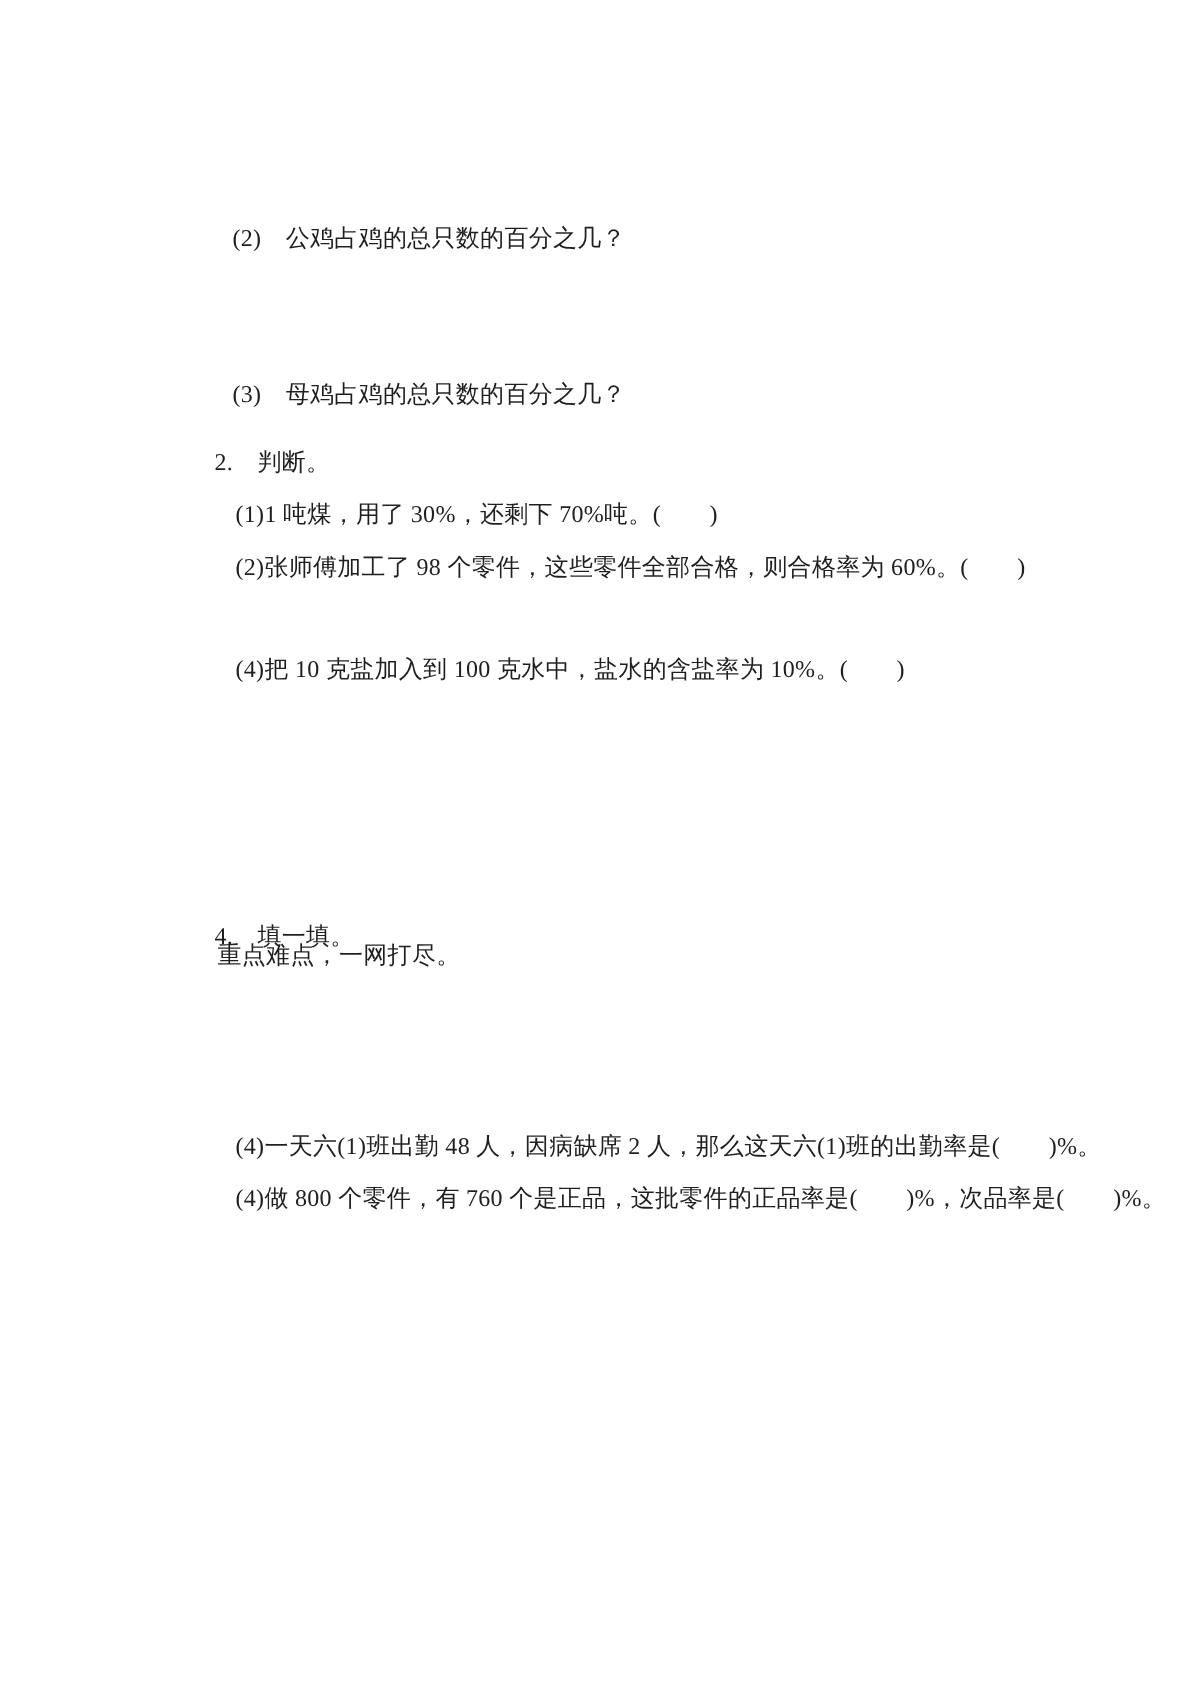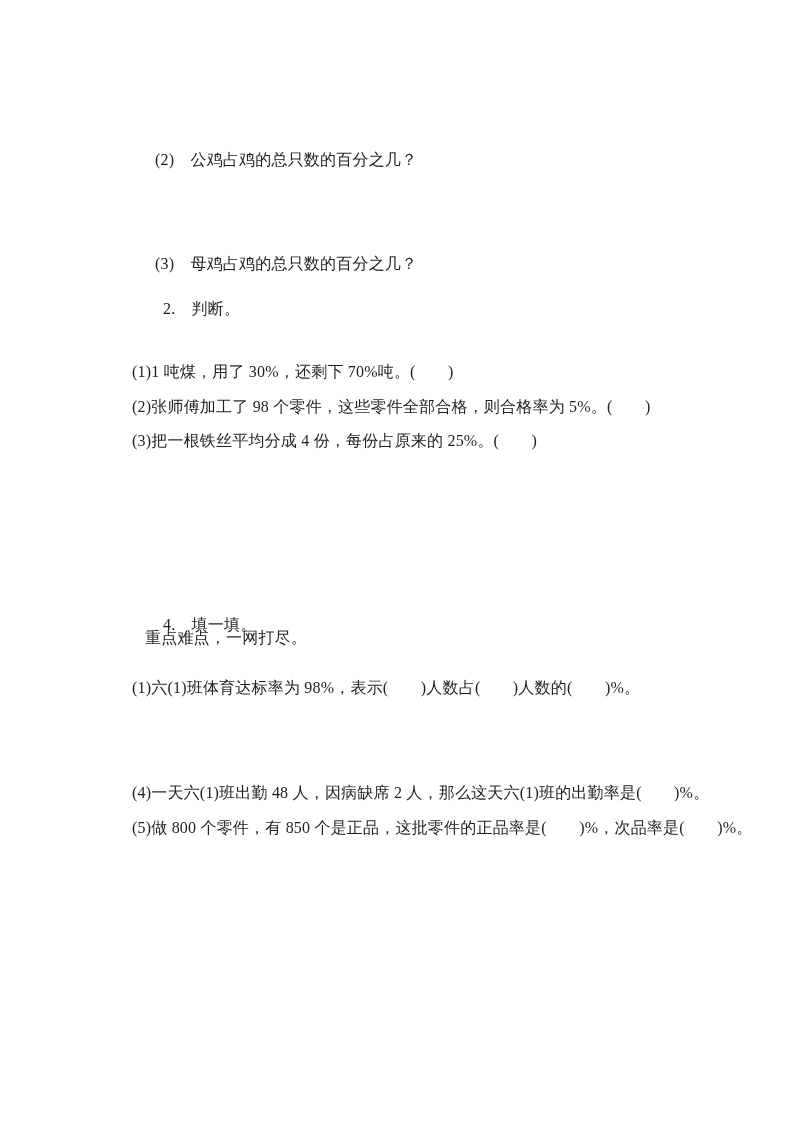--- a/index.html
+++ b/index.html
@@ -17,48 +17,47 @@
     color: #1f1f1f;
     overflow: hidden;
   }
   .line {
     position: absolute;
     white-space: pre;
     line-height: 17px;
     letter-spacing: 0.2px;
   }
   .q1-indent { left: 155px; }
-  .heading    { left: 143px; margin-left: 20px; }
-  .item       { left: 132px; margin-top: 28px; }
+  .heading    { left: 143px; }
+  .item       { left: 157px; }
   .note       { left: 145px; margin-top: 48px; }
 </style>
 </head>
 <body>
 
 <div class="page">
 
   <div class="line q1-indent" style="top:151px">(2)　公鸡占鸡的总只数的百分之几？</div>
 
   <div class="line q1-indent" style="top:255px">(3)　母鸡占鸡的总只数的百分之几？</div>
 
   <div class="line heading" style="top:300px">2.　判断。</div>
 
   <div class="line item" style="top:335px">(1)1 吨煤，用了 30%，还剩下 70%吨。(　　)</div>
 
-  <div class="line item" style="top:370px">(2)张师傅加工了 98 个零件，这些零件全部合格，则合格率为 5%。(　　)</div>
+  <div class="line item" style="top:370px">(2)张师傅加工了 98 个零件，这些零件全部合格，则合格率为 60%。(　　)</div>
 
-  <div class="line item" style="top:404px">(3)把一根铁丝平均分成 4 份，每份占原来的 25%。(　　)</div>
 
+  <div class="line item" style="top:438px">(4)把 10 克盐加入到 100 克水中，盐水的含盐率为 10%。(　　)</div>
 
   <div class="line note" style="top:581px">重点难点，一网打尽。</div>
 
   <div class="line heading" style="top:616px">4.　填一填。</div>
 
-  <div class="line item" style="top:651px">(1)六(1)班体育达标率为 98%，表示(　　)人数占(　　)人数的(　　)%。</div>
 
 
 
   <div class="line item" style="top:756px">(4)一天六(1)班出勤 48 人，因病缺席 2 人，那么这天六(1)班的出勤率是(　　)%。</div>
 
-  <div class="line item" style="top:791px">(5)做 800 个零件，有 850 个是正品，这批零件的正品率是(　　)%，次品率是(　　)%。</div>
+  <div class="line item" style="top:791px">(4)做 800 个零件，有 760 个是正品，这批零件的正品率是(　　)%，次品率是(　　)%。</div>
 
 
 </div>
 
 </body></html>

